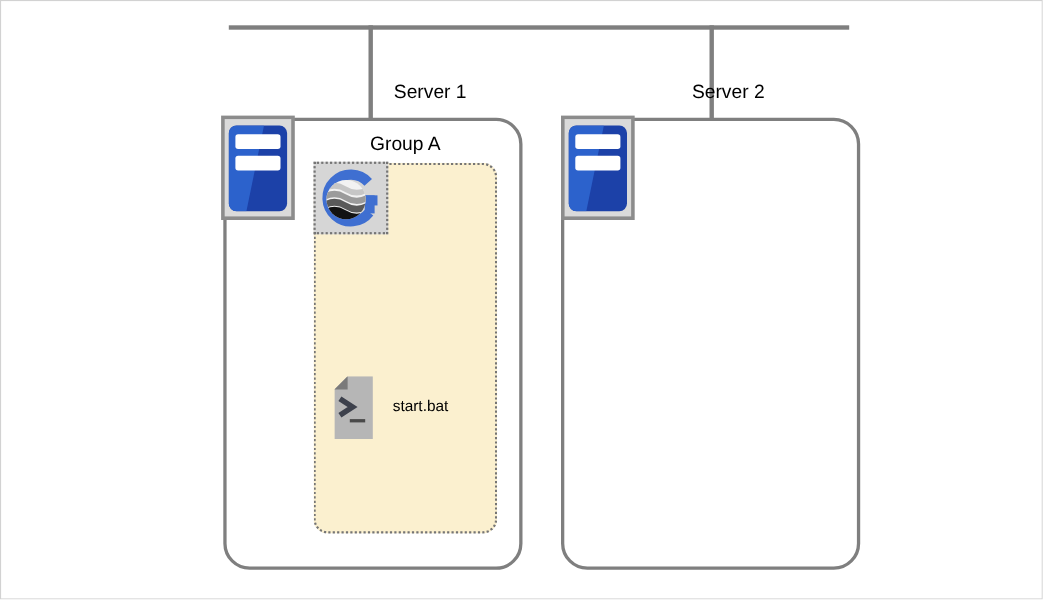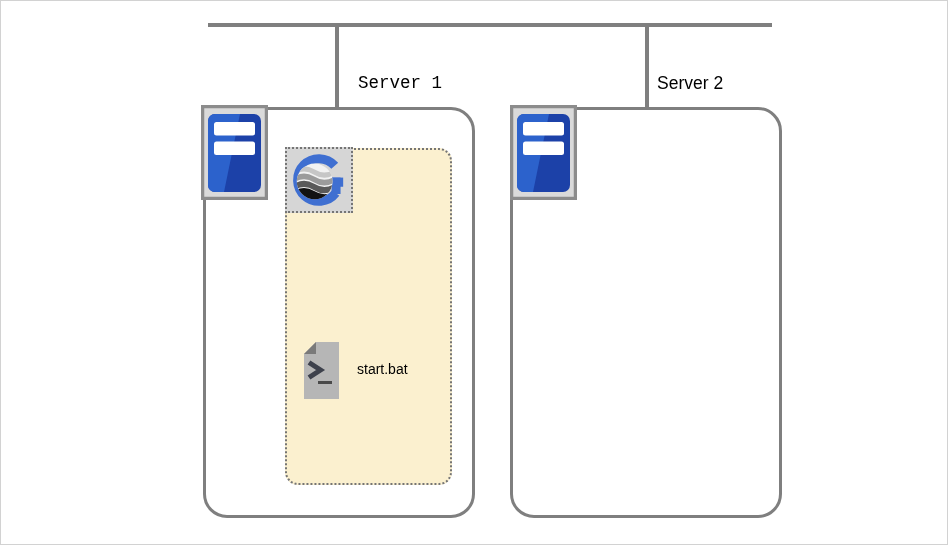--- a/index.html
+++ b/index.html
@@ -56,27 +56,28 @@
 </style>
 </head>
 <body>
 
 <div class="stage">
 
   <div class="abs line" style="left:207px;top:22px;width:564px;height:4px;"></div>
   <div class="abs line" style="left:334px;top:22px;width:4px;height:86px;"></div>
   <div class="abs line" style="left:644px;top:22px;width:4px;height:86px;"></div>
 
-  <div class="abs net-label" style="left:357px;top:73px;font-family:Liberation Mono, monospace;">Server 1</div>
-  <div class="abs net-label" style="left:656px;top:73px;">Server 2</div>
+  <div class="abs net-label" style="left:357px;top:73px;">Server 1</div>
+  <div class="abs net-label" style="left:628px;top:73px;">Server 2</div>
 
   <div class="abs server-box" style="left:202px;top:106px;"></div>
 
   <div class="abs server-box" style="left:509px;top:106px;"></div>
 
+  <div class="abs group-label" style="left:284px;top:120px;">Group A</div>
 
   <div class="abs group-box" style="left:284px;top:147px;"></div>
 
   <div class="abs icon-tile" style="left:284px;top:146px;width:68px;height:66px;">
     <span style="display:block;width:60px;height:58px;">
       <svg width="60" height="58" viewBox="0 0 62 60">
         <defs>
           <clipPath id="sphereClip">
               <circle cx="26.5" cy="31.5" r="18.5"></circle>
             </clipPath>

